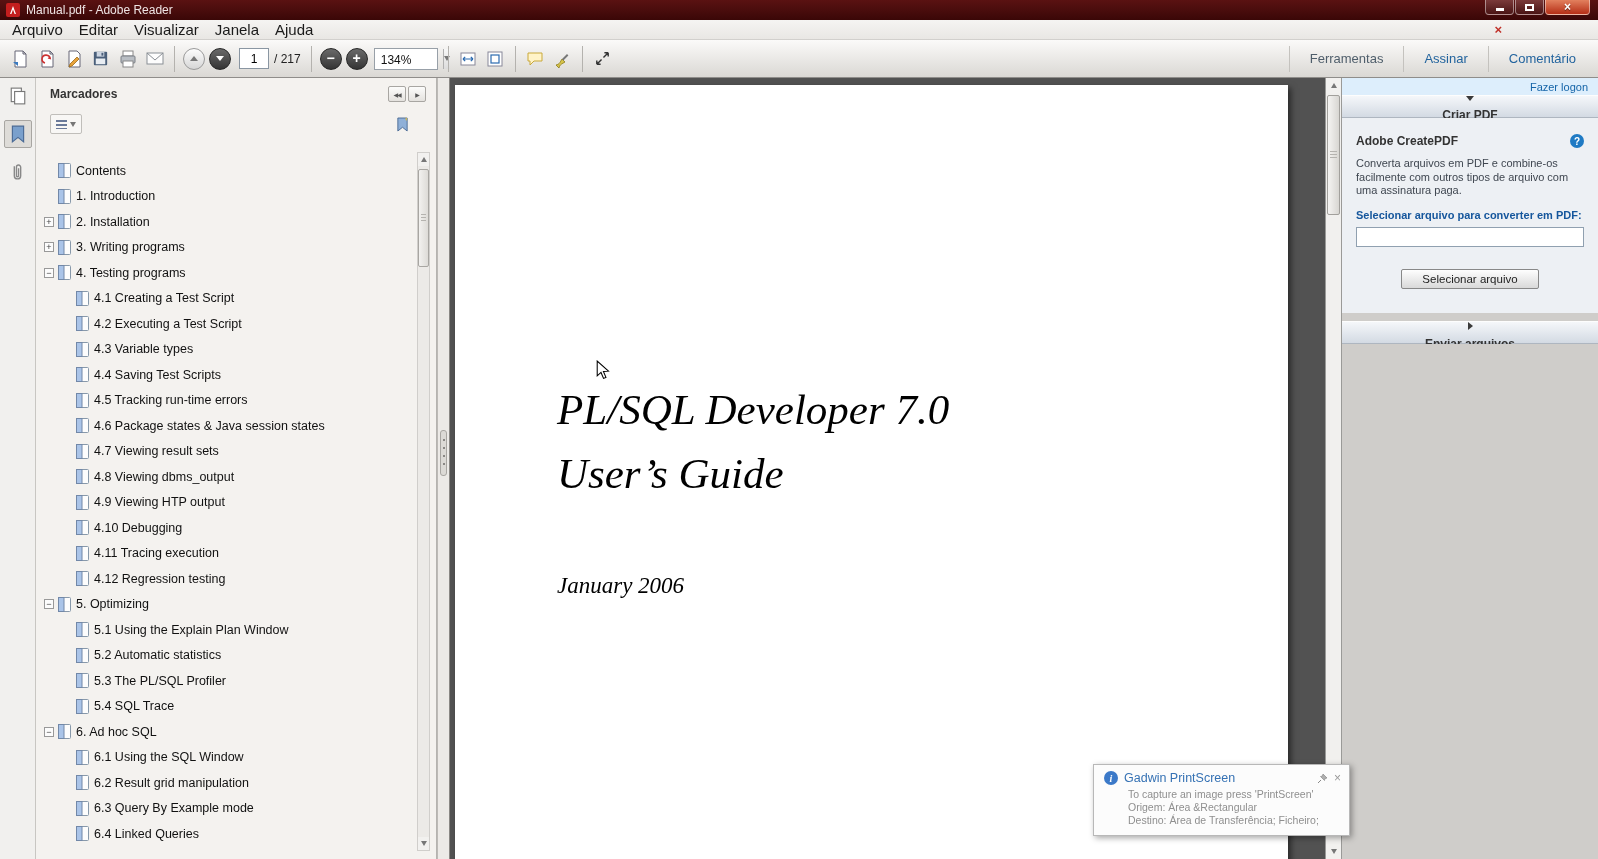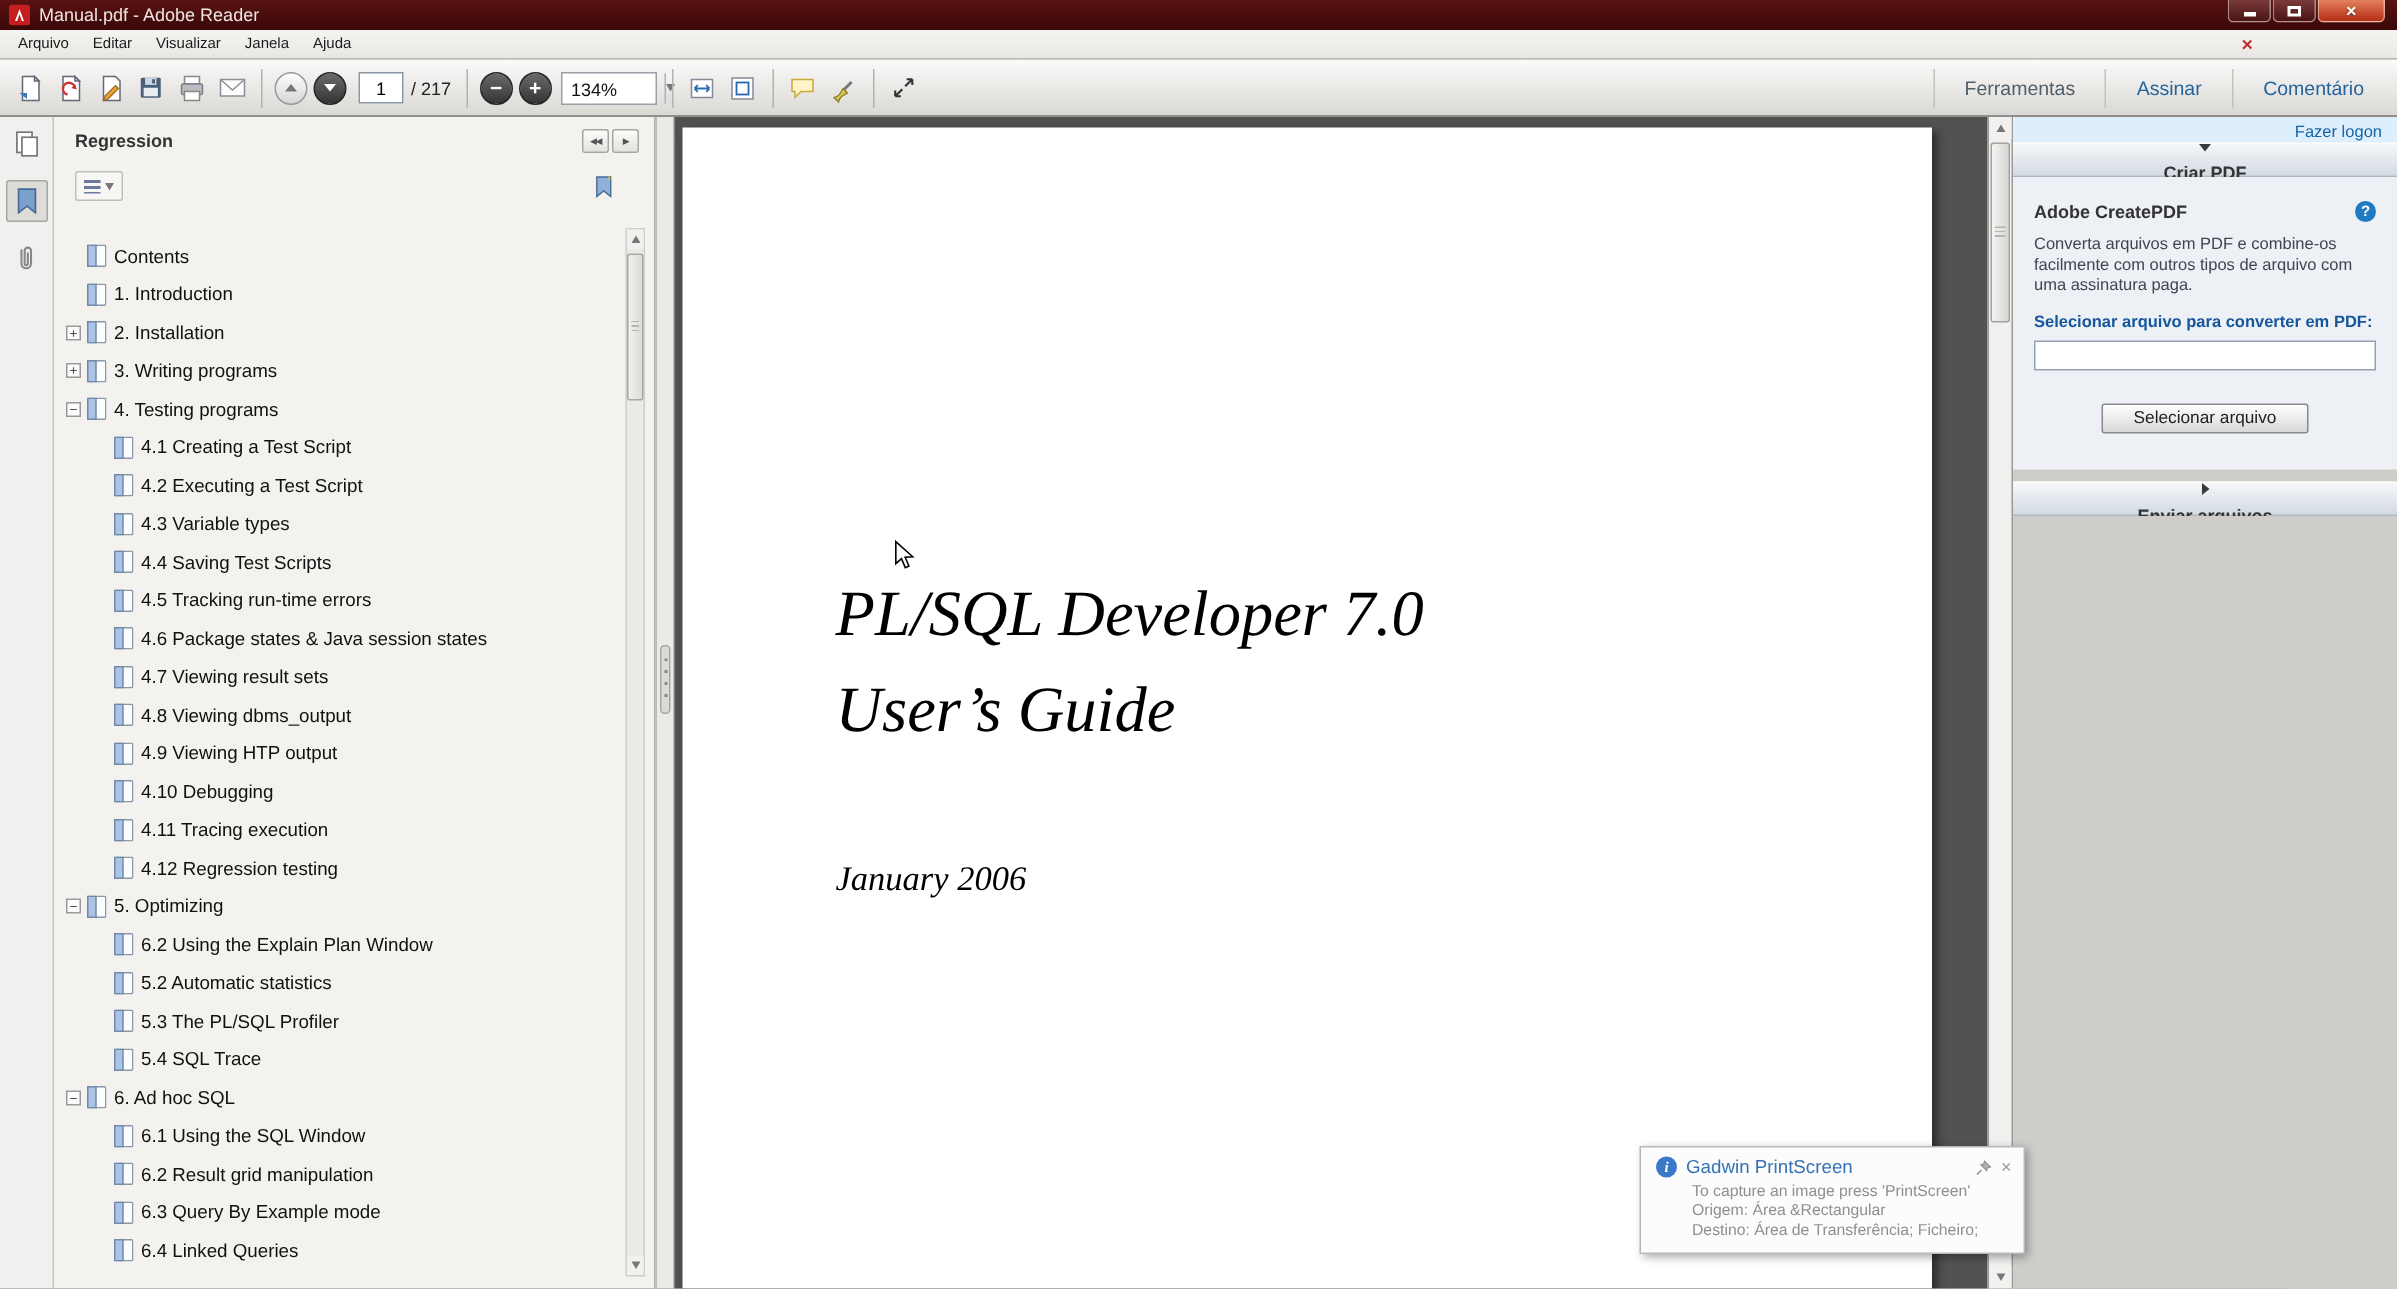--- a/index.html
+++ b/index.html
@@ -12,21 +12,21 @@
   .title-text { color:#efe4e4; font-size:12px; }
   .win-controls { position:absolute; top:0; right:8px; display:flex; gap:1px; }
   .win-btn { height:15px; border:1px solid rgba(255,255,255,.45); border-top:none; border-radius:0 0 4px 4px; display:flex; align-items:center; justify-content:center; cursor:default; }
   .btn-min,.btn-max { width:29px; background:linear-gradient(#7a3a3a,#4a1414); }
   .btn-close { width:45px; background:linear-gradient(#e2805e,#b52e16); color:#fff; font-size:12px; font-weight:bold; text-shadow:0 1px 1px rgba(0,0,0,.5); }
   .g-min { width:8px; height:3px; background:#fff; margin-top:5px; }
   .g-max { width:9px; height:7px; border:2px solid #fff; background:transparent; }
 
   
   .menubar { height:20px; background:linear-gradient(#f5f4f2,#e9e7e4); border-bottom:1px solid #d2d0cd; display:flex; align-items:center; padding-left:4px; }
-  .menu-item { padding:2px 8px; color:#1a1a1a; font-size:10px; cursor:default; }
+  .menu-item { padding:2px 8px; color:#1a1a1a; font-size:15px; cursor:default; }
   .menubar-close { margin-left:auto; margin-right:48px; color:#c03028; font-weight:bold; font-size:13px; cursor:default; }
 
   
   .toolbar { height:38px; background:linear-gradient(#fbfaf9,#dad8d4); border-bottom:1px solid #8f8d8a; display:flex; align-items:center; padding-left:6px; }
   .tb-icon { width:27px; height:27px; display:flex; align-items:center; justify-content:center; border-radius:2px; cursor:default; }
   .tb-sep { width:1px; height:26px; background:#b4b2ae; margin:0 6px; }
   .nav-circle { width:22px; height:22px; border-radius:50%; display:flex; align-items:center; justify-content:center; margin:0 2px; cursor:default; }
   .circle-light { background:linear-gradient(#fdfdfd,#d6d6d6); border:1px solid #9a9a9a; color:#8a8a8a; }
   .circle-dark { background:linear-gradient(#6a6a6a,#343434); border:1px solid #262626; color:#fff; }
   .circle-dark .tri-up, .circle-dark .tri-down { border-bottom-color:#fff; border-top-color:#fff; }
@@ -279,21 +279,21 @@
     </div>
     <div class="nav-btn">
       <svg width="17" height="17" viewBox="0 0 16 16">
           <path d="M5 2 v9 a3 3 0 0 0 6 0 v-8 a2 2 0 0 0 -4 0 v8 a1 1 0 0 0 2 0 v-7" fill="none" stroke="#888" stroke-width="1.3"></path>
         </svg>
     </div>
   </div>
 
   <div class="bm-panel">
     <div class="bm-header">
-      <span class="bm-title">Regression</span>
+      <span class="bm-title">Marcadores</span>
       <span class="bm-hbtns">
         <span class="bm-hbtn">◀◀</span>
         <span class="bm-hbtn">▶</span>
       </span>
     </div>
     <div class="bm-options">
       <span class="opts-btn">
         <span class="opts-lines"></span>
         <span class="tri-down small"></span>
       </span>
@@ -467,21 +467,21 @@
           </svg>
           <span class="bm-label">5. Optimizing</span>
         </div>
 
         <div class="bm-row lvl1">
           <span class="expander exp-none"></span>
           <svg class="bm-icon" width="13" height="15" viewBox="0 0 13 15">
             <rect x="0.5" y="0.5" width="12" height="14" rx="1" fill="#fdfdfd" stroke="#8899aa"></rect>
             <rect x="0.5" y="0.5" width="5.5" height="14" fill="#aac4e8" stroke="#7288a8"></rect>
           </svg>
-          <span class="bm-label">6.2 Using the Explain Plan Window</span>
+          <span class="bm-label">5.1 Using the Explain Plan Window</span>
         </div>
 
         <div class="bm-row lvl1">
           <span class="expander exp-none"></span>
           <svg class="bm-icon" width="13" height="15" viewBox="0 0 13 15">
             <rect x="0.5" y="0.5" width="12" height="14" rx="1" fill="#fdfdfd" stroke="#8899aa"></rect>
             <rect x="0.5" y="0.5" width="5.5" height="14" fill="#aac4e8" stroke="#7288a8"></rect>
           </svg>
           <span class="bm-label">5.2 Automatic statistics</span>
         </div>

